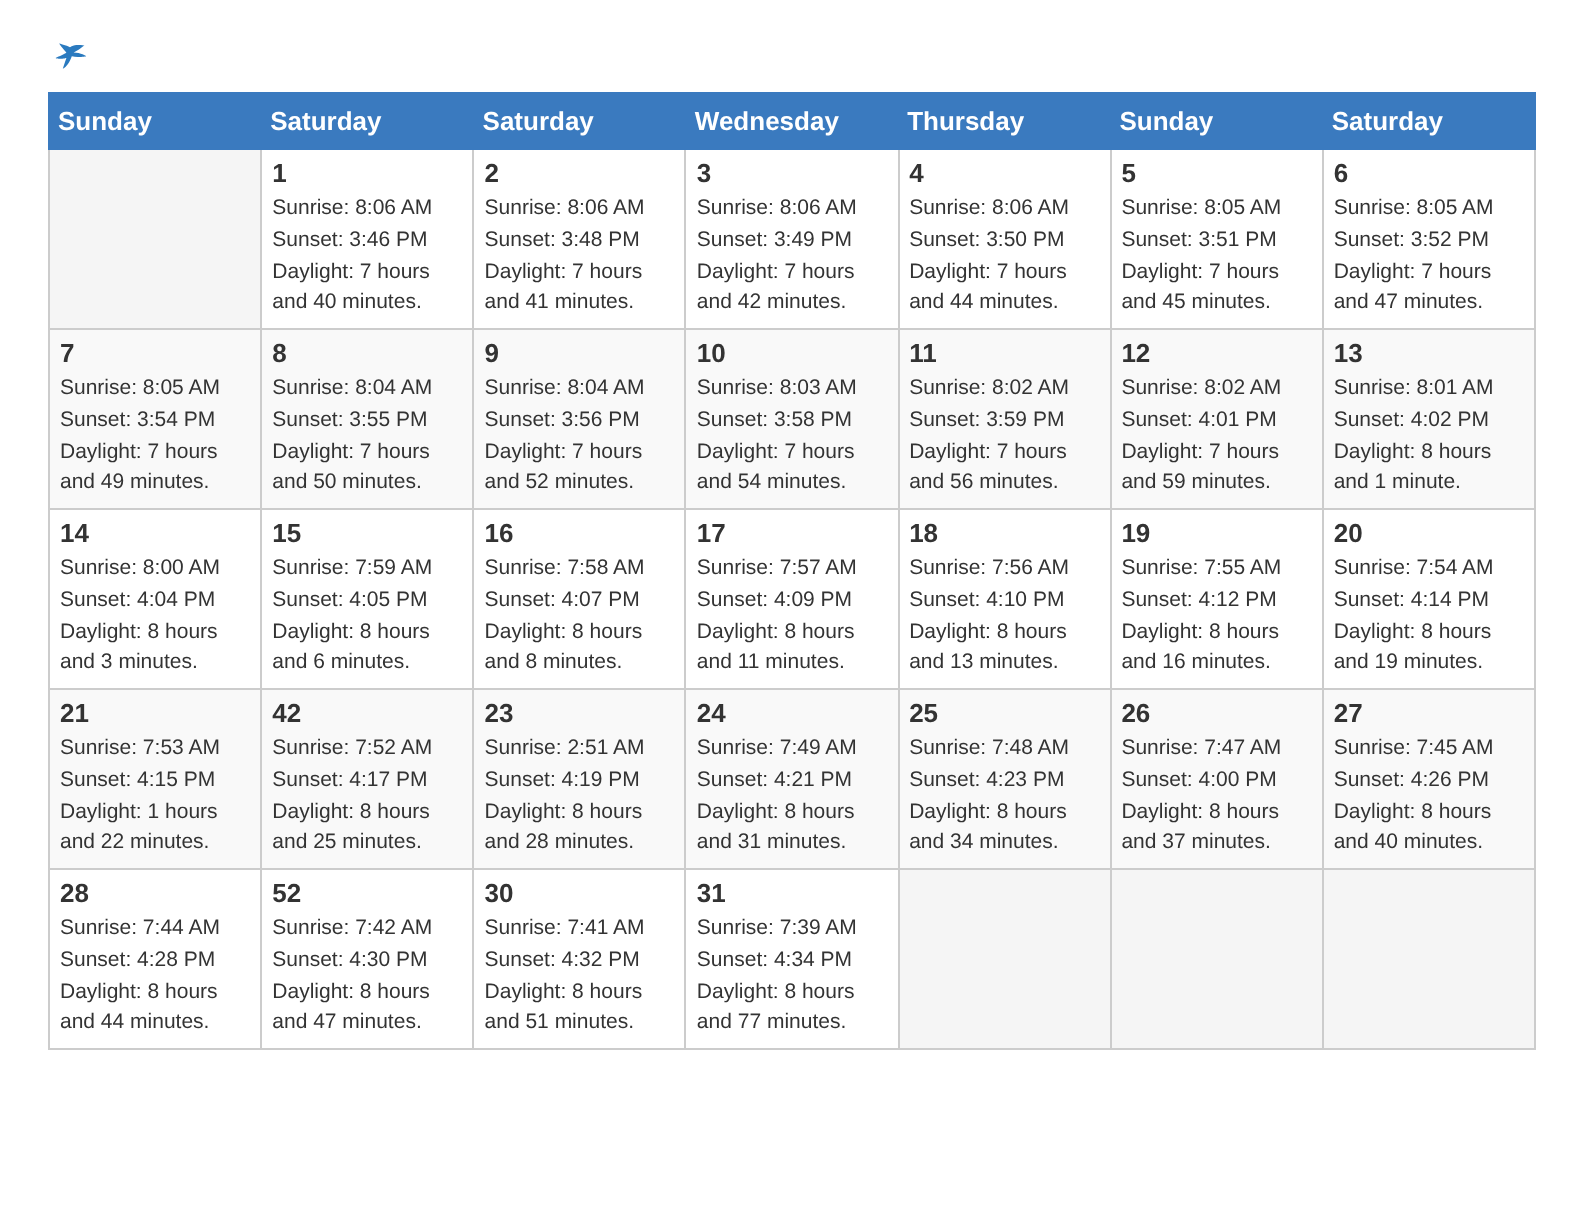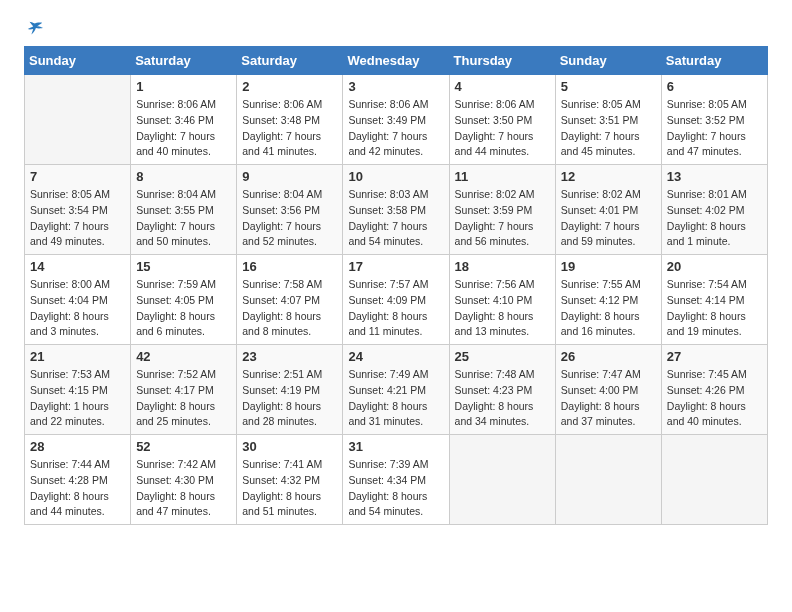--- a/index.html
+++ b/index.html
@@ -372,21 +372,21 @@
             <span>Sunrise: 7:41 AM</span><br>
             <span>Sunset: 4:32 PM</span><br>
             <span>Daylight: 8 hours and 51 minutes.</span>
           </div>
         </td>
         <td>
           <span class="day-number">31</span>
           <div class="day-info">
             <span>Sunrise: 7:39 AM</span><br>
             <span>Sunset: 4:34 PM</span><br>
-            <span>Daylight: 8 hours and 54 minutes.</span>
+            <span>Daylight: 8 hours and 77 minutes.</span>
           </div>
         </td>
         <td class="empty"></td>
         <td class="empty"></td>
         <td class="empty"></td>
       </tr>
     </tbody>
 </table>
 
 </body></html>

